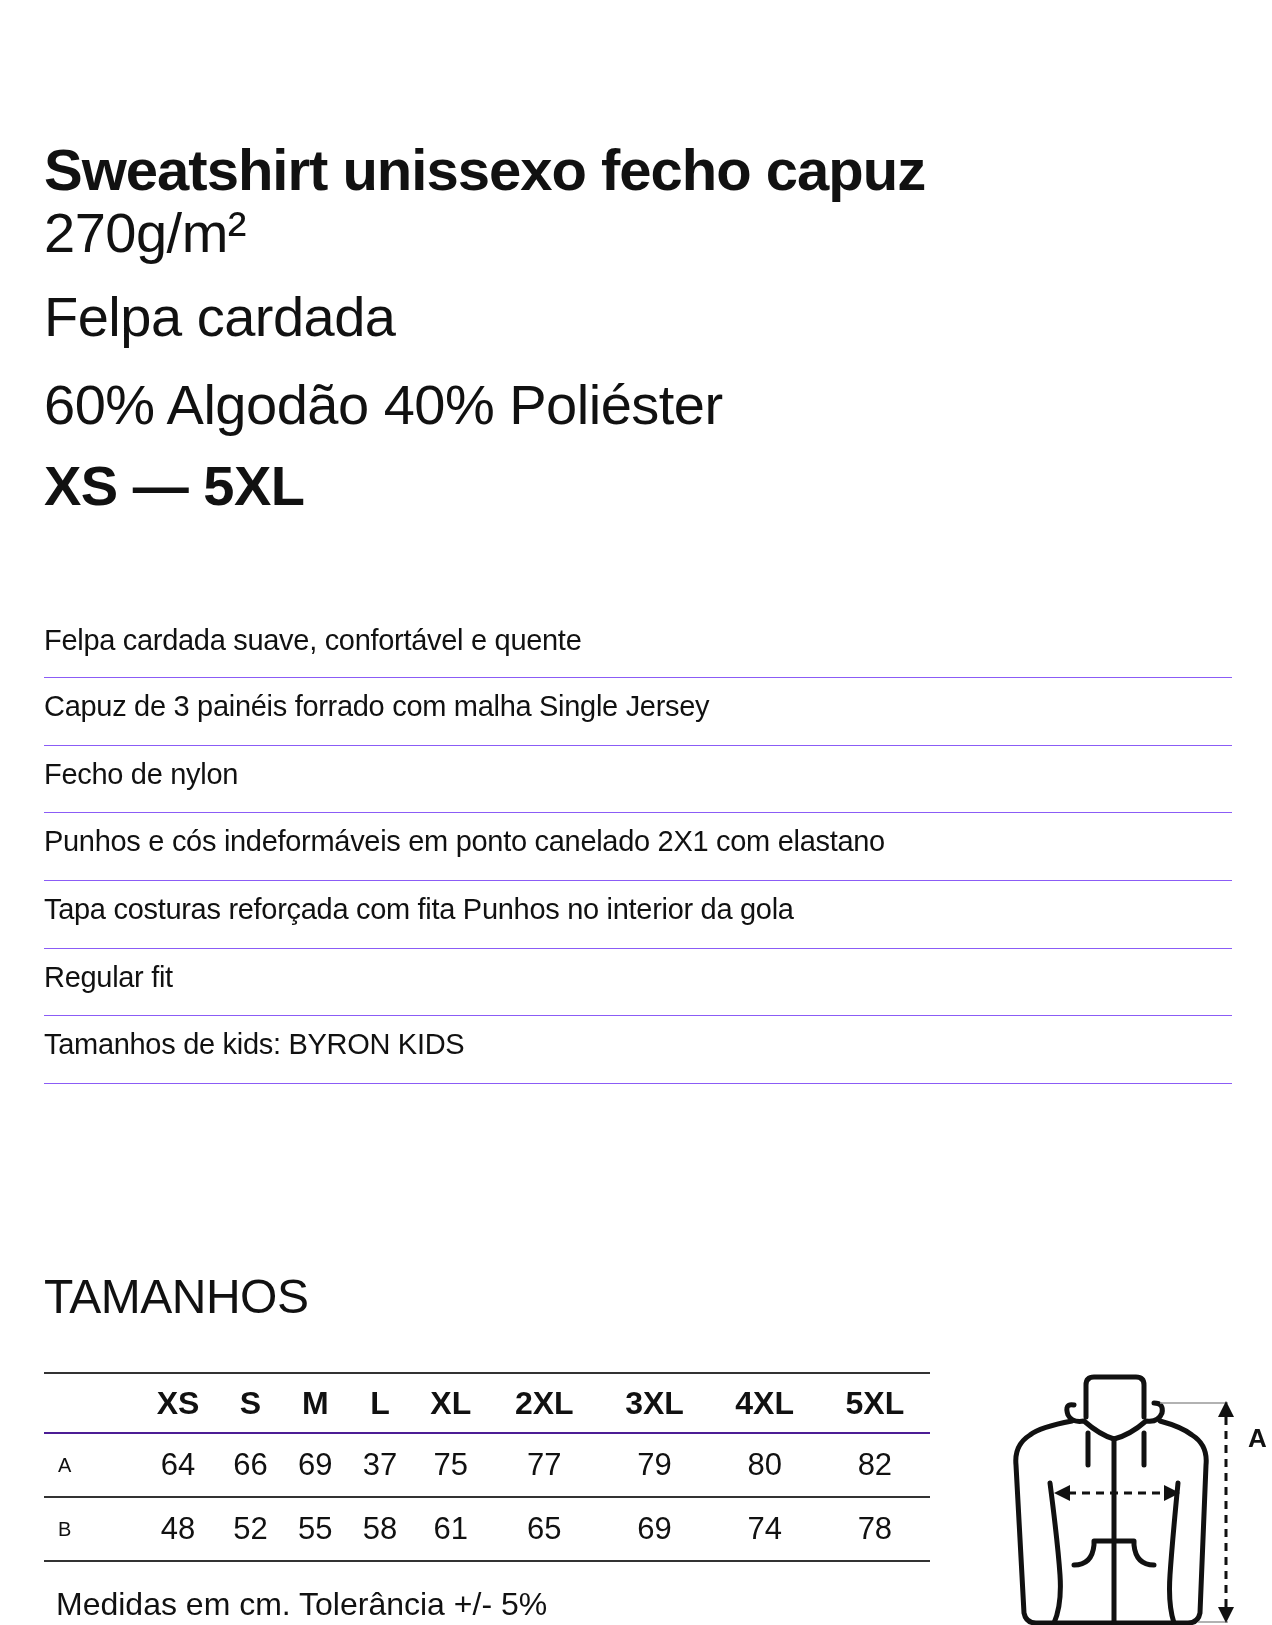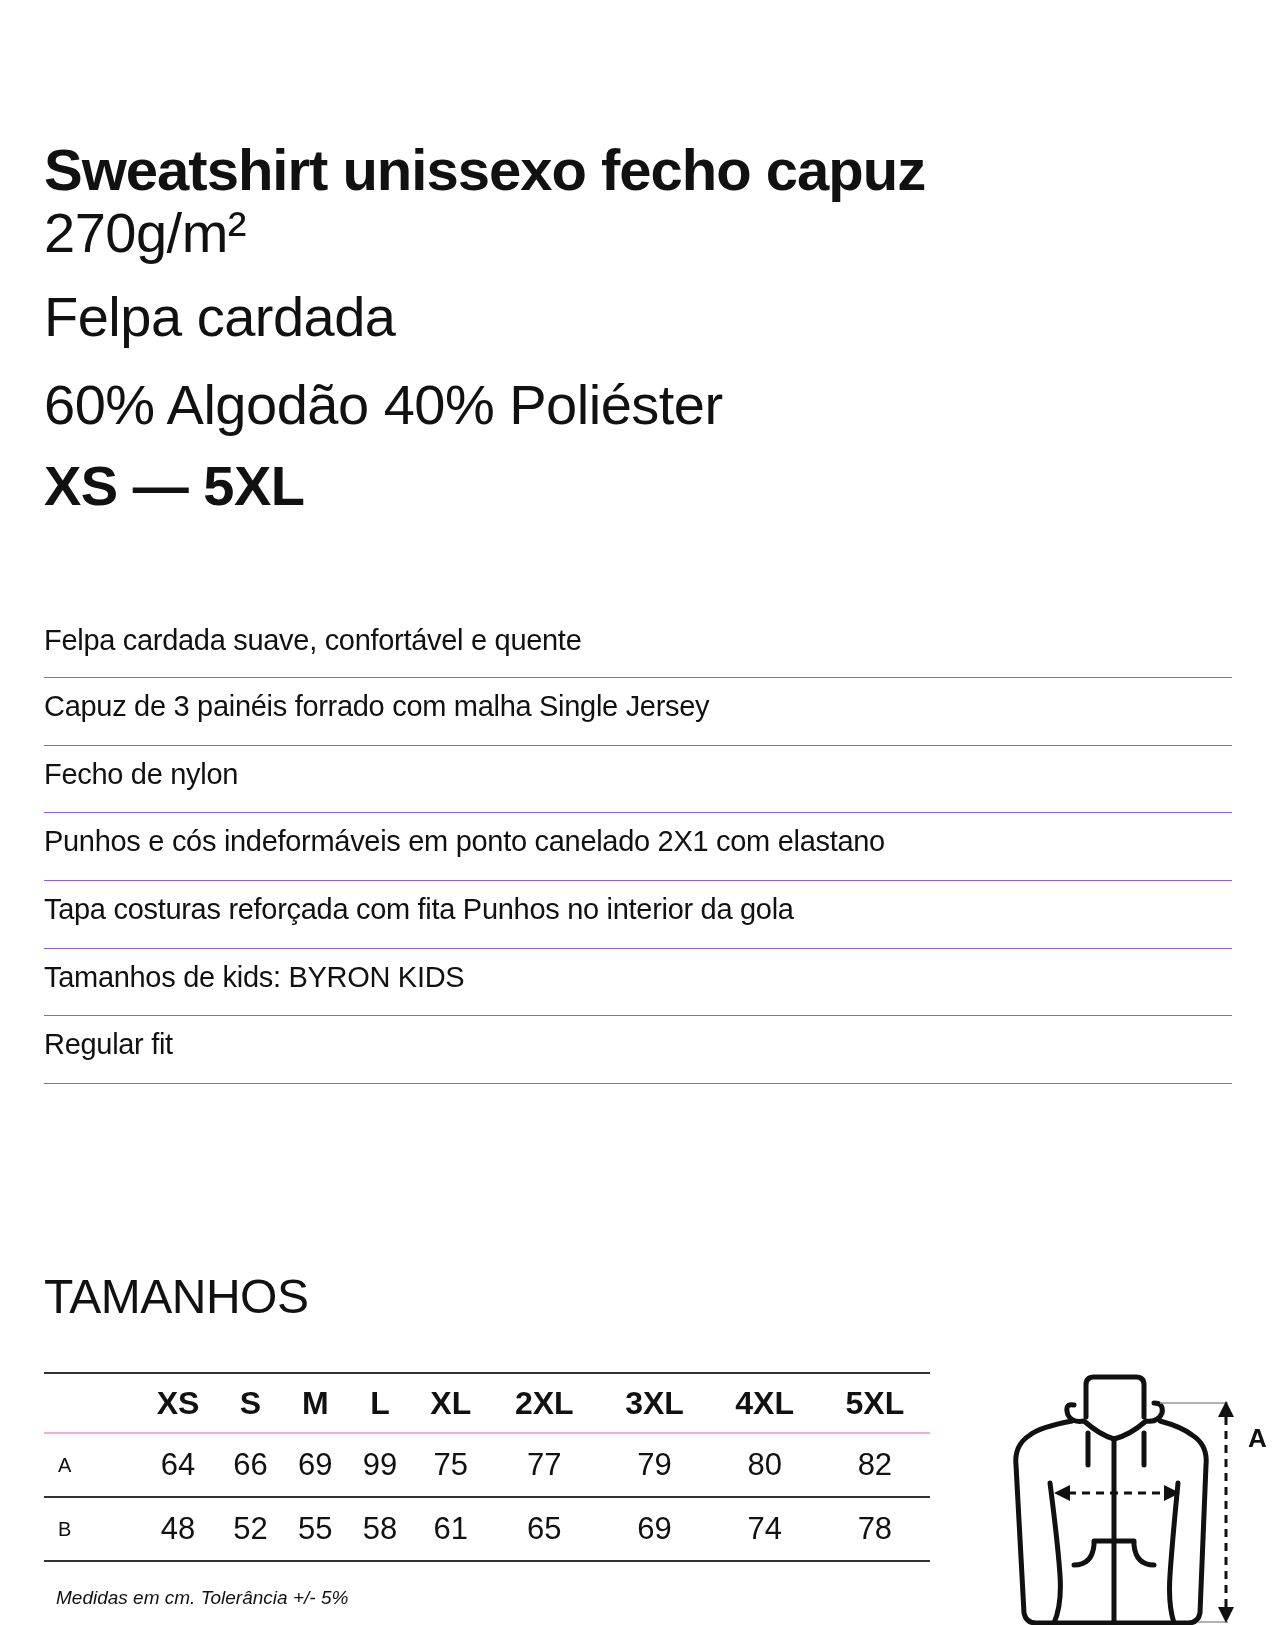--- a/index.html
+++ b/index.html
@@ -29,47 +29,47 @@
   .section-title {
     left: 44px; top: 1233px; font-size: 48px; font-weight: normal; line-height: 1;
     letter-spacing: -0.5px;
   }
   table.sizes {
     left: 44px; top: 1372px; width: 886px; border-collapse: collapse;
   }
   table.sizes th, table.sizes td {
     text-align: center; padding: 0; white-space: nowrap;
   }
-  table.sizes thead tr { height: 60px; border-top: 2px solid #333; border-bottom: 2px solid #f9a8d4; }
+  table.sizes thead tr { height: 60px; border-top: 2px solid #333; border-bottom: 2px solid #4c1d95; }
   table.sizes tbody tr { height: 64px; border-bottom: 2px solid #333; }
   table.sizes th { font-size: 32px; font-weight: bold; }
   table.sizes td { font-size: 31px; }
   table.sizes .rowlabel { width: 80px; text-align: left; padding-left: 14px; font-size: 20px; }
   .note {
-    left: 56px; top: 1588px; font-size: 19px; line-height: 1; white-space: nowrap; font-style: italic;
+    left: 56px; top: 1588px; font-size: 32px; line-height: 1; white-space: nowrap;
   }
   .diagram { left: 988px; top: 1365px; width: 284px; height: 260px; }
 </style>
 </head>
 <body>
 
 <h1 class="abs title">Sweatshirt unissexo fecho capuz</h1>
 <div class="abs spec" style="top:198px;">270g/m²</div>
 <div class="abs spec" style="top:282px;">Felpa cardada</div>
 <div class="abs spec" style="top:370px;">60% Algodão 40% Poliéster</div>
 <div class="abs spec bold" style="top:451px;">XS — 5XL</div>
 
 <ul class="abs features">
   <li>Felpa cardada suave, confortável e quente</li>
   <li>Capuz de 3 painéis forrado com malha Single Jersey</li>
   <li>Fecho de nylon</li>
   <li>Punhos e cós indeformáveis em ponto canelado 2X1 com elastano</li>
   <li>Tapa costuras reforçada com fita Punhos no interior da gola</li>
+  <li>Regular fit</li>
   <li>Tamanhos de kids: BYRON KIDS</li>
-  <li>Regular fit</li>
 </ul>
 
 <h2 class="abs section-title">TAMANHOS</h2>
 
 <table class="abs sizes">
   <thead>
     <tr>
       <th class="rowlabel"></th>
       <th>XS</th>
       <th>S</th>
@@ -81,21 +81,21 @@
       <th>4XL</th>
       <th>5XL</th>
     </tr>
   </thead>
   <tbody>
     <tr>
       <td class="rowlabel">A</td>
       <td>64</td>
       <td>66</td>
       <td>69</td>
-      <td>99</td>
+      <td>37</td>
       <td>75</td>
       <td>77</td>
       <td>79</td>
       <td>80</td>
       <td>82</td>
     </tr>
     <tr>
       <td class="rowlabel">B</td>
       <td>48</td>
       <td>52</td>

